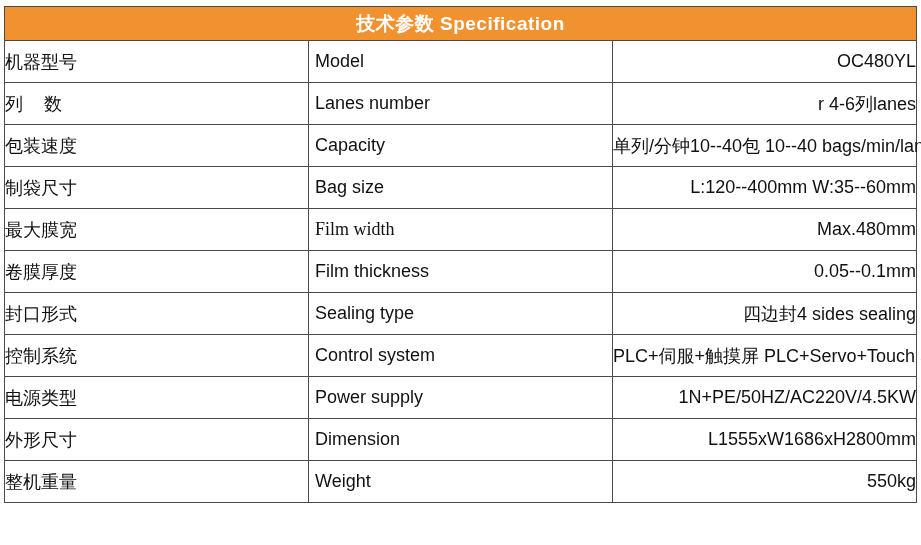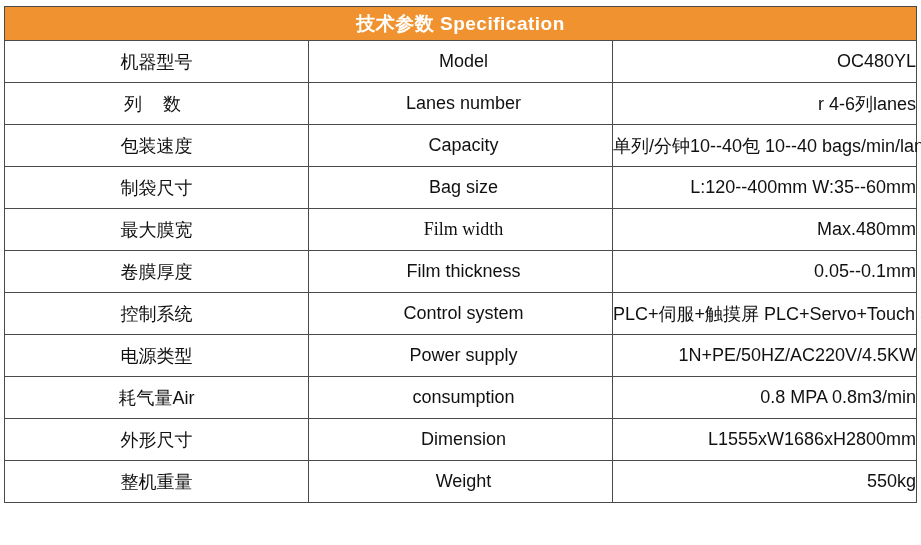--- a/index.html
+++ b/index.html
@@ -37,21 +37,20 @@
     letter-spacing: 0.5px;
     border: 1px solid #f0922f;
   }
   .label-cell {
     height: 41px;
     padding-left: 10px;
     font-size: 18px;
     color: #111111;
     white-space: nowrap;
     vertical-align: middle;
-    text-align: center;
   }
   .label-cn {
     display: inline-block;
     min-width: 86px;
   }
   .label-cn.spaced {
     letter-spacing: 8px;
   }
   .label-en {
     display: inline-block;
@@ -105,38 +104,38 @@
         <td class="label-cell" style="border-left:none;font-family:Liberation Serif, serif;"><span class="label-en">Film width</span></td>
         <td class="value-cell">Max.480mm</td>
       </tr>
 
       <tr>
         <td class="label-cell"><span class="label-cn">卷膜厚度</span></td>
         <td class="label-cell" style="border-left:none;margin-left:24px;"><span class="label-en">Film thickness</span></td>
         <td class="value-cell">0.05--0.1mm</td>
       </tr>
 
+      <tr>
+        <td class="label-cell"><span class="label-cn">封口形式</span></td>
+        <td class="label-cell" style="border-left:none;"><span class="label-en">Sealing type</span></td>
+        <td class="value-cell">四边封4 sides sealing</td>
+      </tr>
 
       <tr>
         <td class="label-cell"><span class="label-cn">控制系统</span></td>
         <td class="label-cell" style="border-left:none;"><span class="label-en">Control system</span></td>
         <td class="value-cell">PLC+伺服+触摸屏 PLC+Servo+Touch screen</td>
       </tr>
 
       <tr>
         <td class="label-cell"><span class="label-cn">电源类型</span></td>
         <td class="label-cell" style="border-left:none;"><span class="label-en">Power supply</span></td>
         <td class="value-cell">1N+PE/50HZ/AC220V/4.5KW</td>
       </tr>
 
-      <tr>
-        <td class="label-cell"><span class="label-cn">耗气量Air</span></td>
-        <td class="label-cell" style="border-left:none;"><span class="label-en">consumption</span></td>
-        <td class="value-cell">0.8 MPA 0.8m3/min</td>
-      </tr>
 
       <tr>
         <td class="label-cell"><span class="label-cn">外形尺寸</span></td>
         <td class="label-cell" style="border-left:none;"><span class="label-en">Dimension</span></td>
         <td class="value-cell">L1555xW1686xH2800mm</td>
       </tr>
 
       <tr>
         <td class="label-cell"><span class="label-cn">整机重量</span></td>
         <td class="label-cell" style="border-left:none;"><span class="label-en">Weight</span></td>

